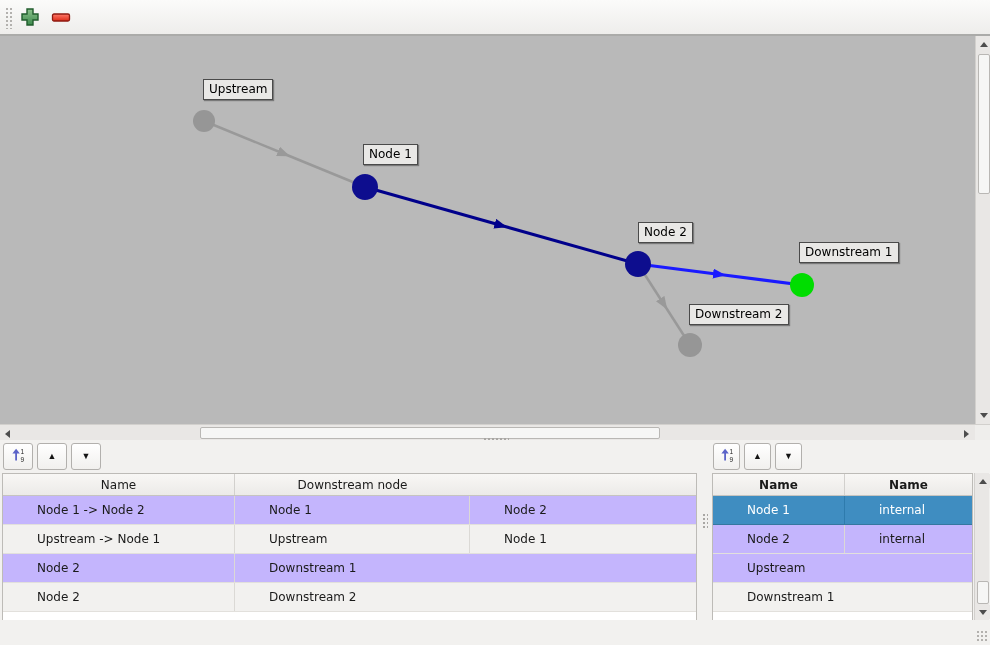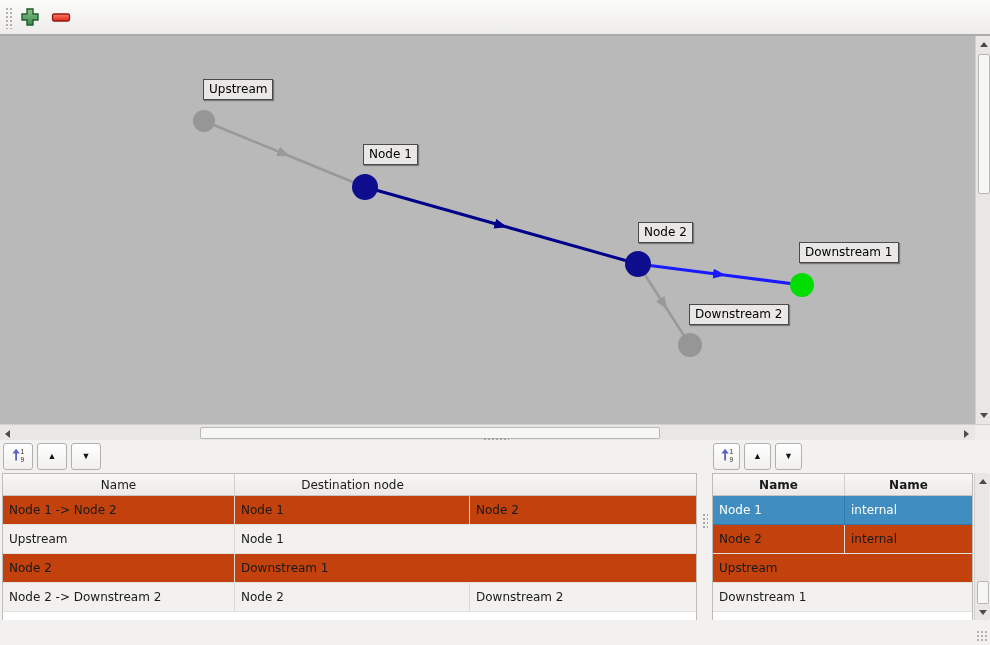--- a/index.html
+++ b/index.html
@@ -41,29 +41,29 @@
   .resize-grip{position:absolute;left:976px;top:630px;width:12px;height:12px;
     background-image:radial-gradient(circle,#b3b1ae 0.9px,transparent 1.1px);background-size:4px 4px;}
 
   
   .pbtn{position:absolute;top:443px;height:27px;border:1px solid #b2b0ad;border-radius:3px;
     background:linear-gradient(#ffffff,#f1f0ee);display:flex;align-items:center;justify-content:center;
     padding:0;cursor:pointer;box-sizing:border-box;}
   .arrow-glyph{font-size:9px;color:#141414;line-height:1;}
 
   
-  .dtable{position:absolute;background:#c2410c;border:1px solid #bdbbb7;box-sizing:border-box;}
+  .dtable{position:absolute;background:#c4b5fd;border:1px solid #bdbbb7;box-sizing:border-box;}
   .thead{display:grid;height:21px;background:linear-gradient(#f8f7f5,#eceae8);border-bottom:1px solid #c6c4c0;}
   .th{display:flex;align-items:center;justify-content:center;border-right:1px solid #d2d0cd;
       box-sizing:border-box;overflow:hidden;cursor:pointer;}
   .th:last-child{border-right:none;}
   .trow{display:grid;height:29px;box-sizing:border-box;border-bottom:1px solid #e2e0dc;cursor:default;}
   .trow.alt{background:#f2f1ef;}
   .td{display:flex;align-items:center;padding-left:6px;border-right:1px solid #dbd9d5;
-      box-sizing:border-box;overflow:hidden;white-space:nowrap;}
+      box-sizing:border-box;overflow:hidden;white-space:nowrap;margin-left:28px;}
   .td:last-child{border-right:none;}
   .edges-table .thead,.edges-table .trow{grid-template-columns:232px 235px 1fr;}
   .nodes-table .thead,.nodes-table .trow{grid-template-columns:132px 1fr;}
   .nodes-table .th{font-weight:bold;}
   .trow.selected{background:#3f8dc1;color:#fff;border-bottom:1px solid #36779f;}
   .trow.selected .td{border-right-color:#2e7bad;}
   .filler-row{height:8px;background:#fff;}
 </style>
 </head>
 <body>
@@ -187,37 +187,37 @@
   <button class="pbtn" style="left:744px;width:27px;">
     <span class="arrow-glyph">▲</span>
   </button>
   <button class="pbtn" style="left:775px;width:27px;">
     <span class="arrow-glyph">▼</span>
   </button>
 
   <div class="dtable edges-table" style="left:2px;top:473px;width:695px;height:147px;">
     <div class="thead">
       <div class="th">Name</div>
-      <div class="th">Destination node</div>
+      <div class="th">Downstream node</div>
     </div>
     <div class="trow">
       <div class="td">Node 1 -&gt; Node 2</div>
       <div class="td">Node 1</div>
       <div class="td">Node 2</div>
     </div>
     <div class="trow alt">
+      <div class="td">Upstream -&gt; Node 1</div>
       <div class="td">Upstream</div>
       <div class="td">Node 1</div>
     </div>
     <div class="trow">
       <div class="td">Node 2</div>
       <div class="td">Downstream 1</div>
     </div>
     <div class="trow alt">
-      <div class="td">Node 2 -&gt; Downstream 2</div>
       <div class="td">Node 2</div>
       <div class="td">Downstream 2</div>
     </div>
     <div class="filler-row"></div>
   </div>
 
   <div class="dtable nodes-table" style="left:712px;top:473px;width:261px;height:147px;">
     <div class="thead">
       <div class="th">Name</div>
       <div class="th">Name</div>

